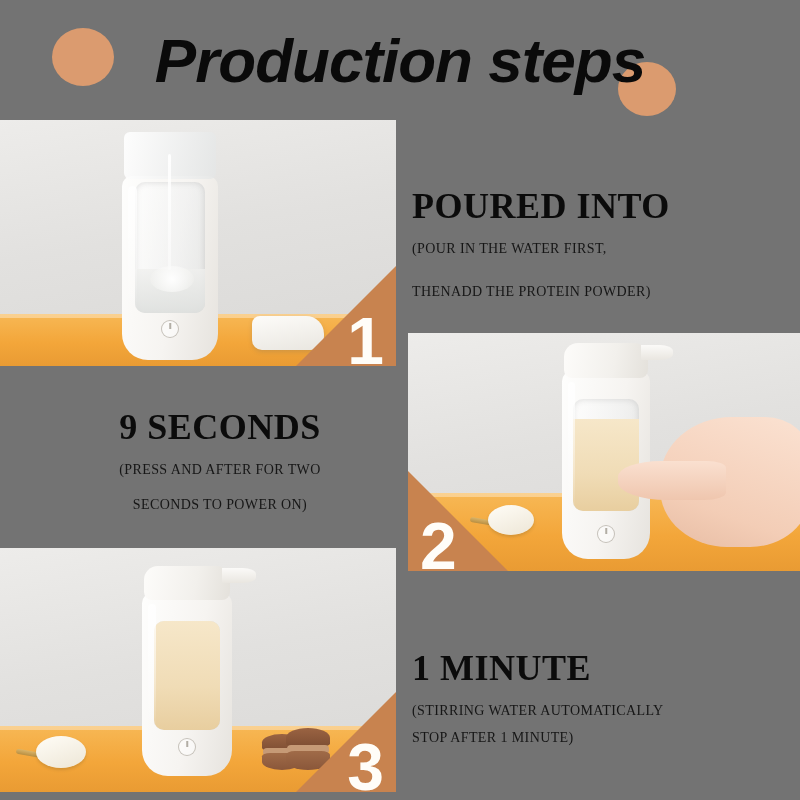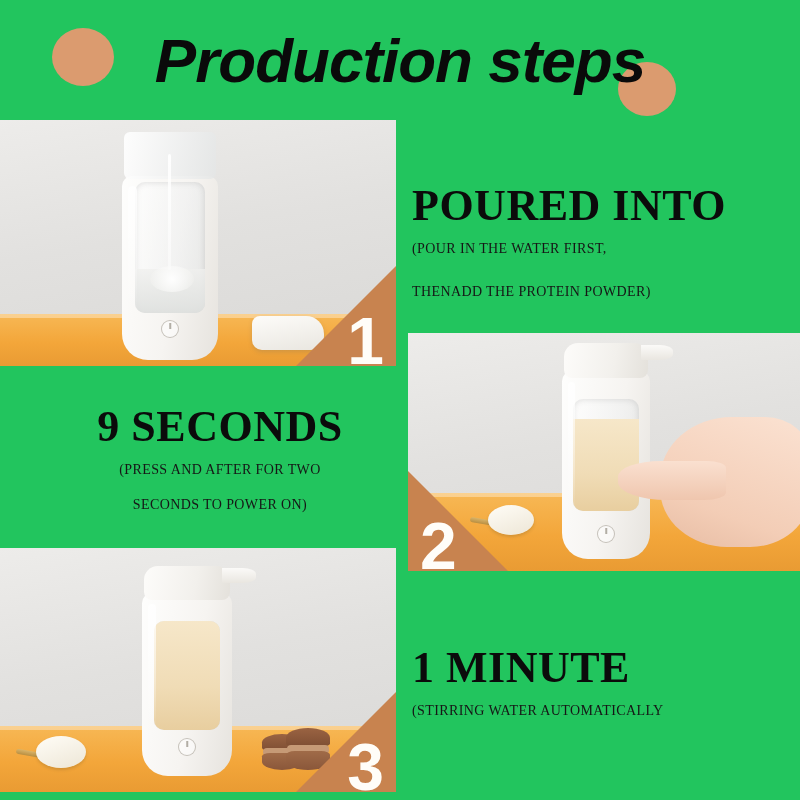--- a/index.html
+++ b/index.html
@@ -3,21 +3,21 @@
 <meta charset="utf-8">
 <style>
   html,body{margin:0;padding:0;}
   body{
     width:800px;height:800px;
     background:#ffffff;
     font-family:"Liberation Serif", serif;
     overflow:hidden;
     position:relative;
   }
-  .page{position:relative;width:800px;height:800px;overflow:hidden;background:#22c55e;}
+  .page{position:relative;width:800px;height:800px;overflow:hidden;background:#737373;}
 
   
   .title-area{position:absolute;left:0;top:0;width:800px;height:118px;}
   .title-dot{position:absolute;border-radius:50%;background:#DB9B6F;}
   .title-dot.d1{left:52px;top:28px;width:62px;height:58px;}
   .title-dot.d2{left:618px;top:62px;width:58px;height:54px;}
   .title-text{
     position:absolute;left:0;top:26px;width:800px;
     text-align:center;
     font-family:"Liberation Sans", sans-serif;
@@ -107,21 +107,21 @@
     background:linear-gradient(200deg,#FBE2D2 0%,#F3CDB6 70%,#E7BCA3 100%);
     border-radius:48% 30% 40% 45%;}
   .hand .finger{position:absolute;left:0;top:34%;width:56%;height:30%;
     background:linear-gradient(180deg,#FAE0D0,#EFC6AE);
     border-radius:40% 18% 20% 46%;}
 
   
   .txt{position:absolute;}
   .txt h2{
     margin:0;font-family:"Liberation Serif", serif;font-weight:bold;
-    color:#0b0b0b;letter-spacing:.5px;font-size:44px;line-height:46px;
+    color:#0b0b0b;letter-spacing:.5px;font-size:36px;line-height:46px;
   }
   .txt p{
     margin:6px 0 0 0;font-family:"Liberation Serif", serif;font-weight:normal;
     color:#161616;font-size:14px;line-height:27px;letter-spacing:.4px;
   }
   .txt.t1{left:412px;top:183px;width:384px;text-align:left;}
   .txt.t2{left:30px;top:404px;width:380px;text-align:center;}
   .txt.t3{left:412px;top:645px;width:384px;text-align:left;}
 </style>
 </head>
@@ -236,15 +236,16 @@
       <div class="bot"></div>
     </div>
 
     <div class="wedge right"></div>
     <div class="badge-num right">3</div>
   </div>
 
   <div class="txt t3">
     <h2>1 MINUTE</h2>
     <p>(STIRRING WATER AUTOMATICALLY</p>
+    <p style="margin-top:0">STOP AFTER 1 MINUTE)</p>
   </div>
 
 </div>
 
 </body></html>

